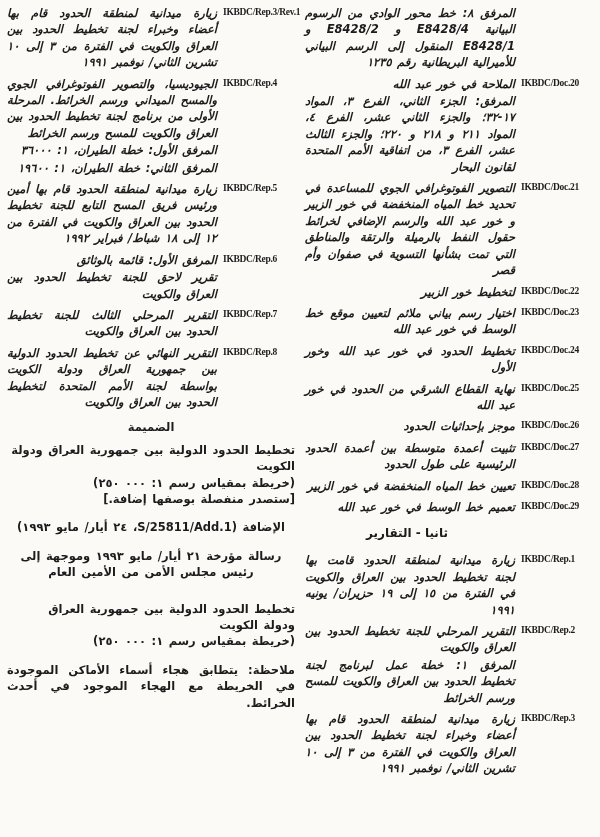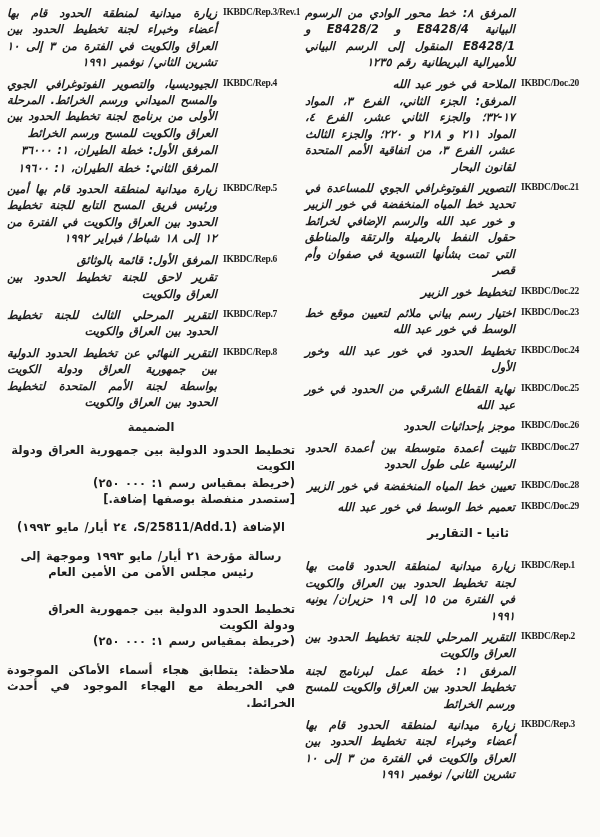--- a/index.html
+++ b/index.html
@@ -32,22 +32,22 @@
   .text{
     flex:1;
     font-size:11.5px;font-weight:bold;
     line-height:16.4px;
     text-align:justify;
     word-spacing:1.5px;
     font-style:italic;
   }
   .text p{margin:0 0 1px 0;}
   .section-heading{
-    text-align:right;
-    margin:10px 84px 18px 0;
+    text-align:center;
+    margin:10px 84px 12px 0;
     font-size:12px;font-weight:bold;
   }
   .block{font-size:11.5px;font-weight:bold;line-height:16.4px;word-spacing:1.5px;}
   .t-right{text-align:center;}
   .t-center{}
   .t-justify{text-align:justify;}
   .mt-sm{margin-top:8px;}
   .mt-md{margin-top:20px;}
   .mt-lg{margin-top:12px;}
   .block p{margin:0;}

